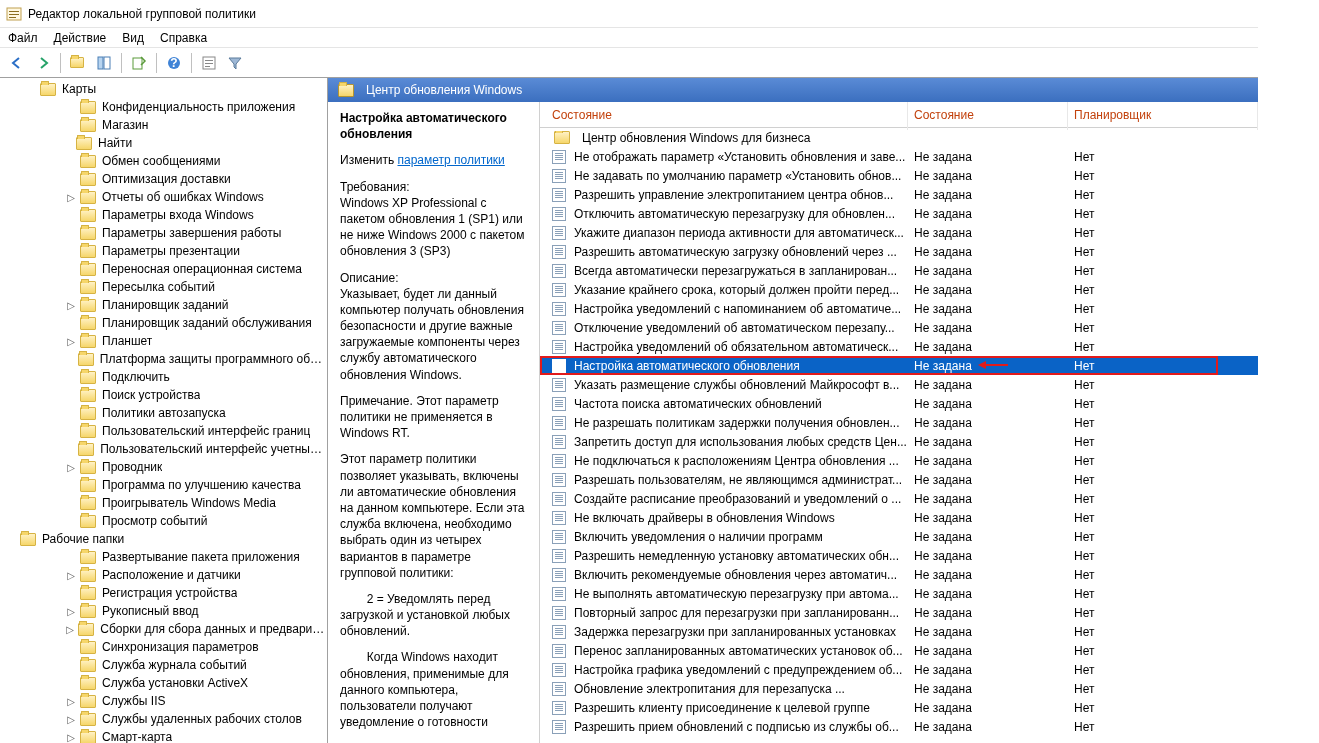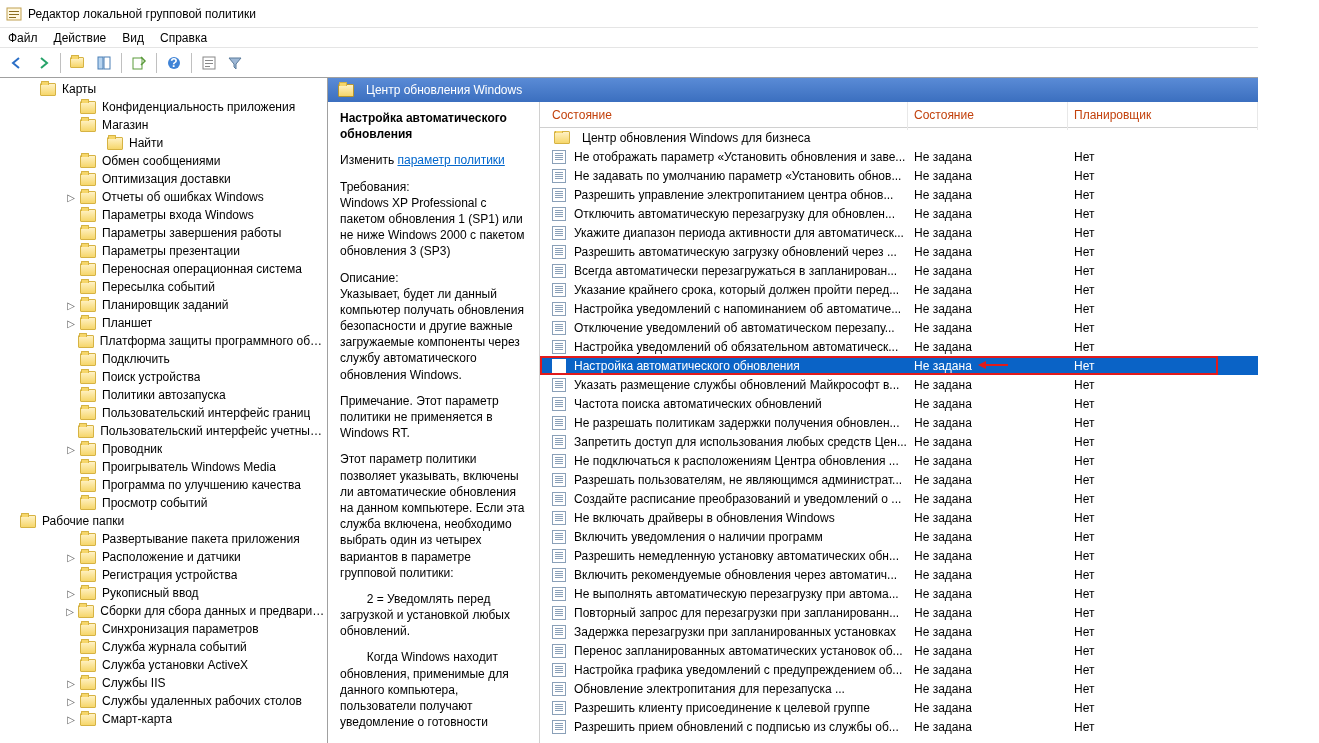--- a/index.html
+++ b/index.html
@@ -132,21 +132,21 @@
         <div class="tree-item" style="padding-left: 64px;">
           <span class="exp"></span>
           <div class="folder-icon"></div>
           <span class="lbl">Конфиденциальность приложения</span>
         </div>
         <div class="tree-item" style="padding-left: 64px;">
           <span class="exp"></span>
           <div class="folder-icon"></div>
           <span class="lbl">Магазин</span>
         </div>
-        <div class="tree-item" style="padding-left: 91px;">
+        <div class="tree-item" style="padding-left: 60px;">
           <span class="exp"></span>
           <div class="folder-icon"></div>
           <span class="lbl">Найти</span>
         </div>
         <div class="tree-item" style="padding-left: 64px;">
           <span class="exp"></span>
           <div class="folder-icon"></div>
           <span class="lbl">Обмен сообщениями</span>
         </div>
         <div class="tree-item" style="padding-left: 64px;">
@@ -183,20 +183,25 @@
           <span class="exp"></span>
           <div class="folder-icon"></div>
           <span class="lbl">Пересылка событий</span>
         </div>
         <div class="tree-item" style="padding-left: 64px;">
           <span class="exp">▷</span>
           <div class="folder-icon"></div>
           <span class="lbl">Планировщик заданий</span>
         </div>
         <div class="tree-item" style="padding-left: 64px;">
+          <span class="exp"></span>
+          <div class="folder-icon"></div>
+          <span class="lbl">Планировщик заданий обслуживания</span>
+        </div>
+        <div class="tree-item" style="padding-left: 64px;">
           <span class="exp">▷</span>
           <div class="folder-icon"></div>
           <span class="lbl">Планшет</span>
         </div>
         <div class="tree-item" style="padding-left: 64px;">
           <span class="exp"></span>
           <div class="folder-icon"></div>
           <span class="lbl">Платформа защиты программного обеспечения</span>
         </div>
         <div class="tree-item" style="padding-left: 64px;">
@@ -225,26 +230,26 @@
           <span class="lbl">Пользовательский интерфейс учетных данных</span>
         </div>
         <div class="tree-item" style="padding-left: 64px;">
           <span class="exp">▷</span>
           <div class="folder-icon"></div>
           <span class="lbl">Проводник</span>
         </div>
         <div class="tree-item" style="padding-left: 64px;">
           <span class="exp"></span>
           <div class="folder-icon"></div>
+          <span class="lbl">Программа по улучшению качества</span>
+        </div>
+        <div class="tree-item" style="padding-left: 64px;">
+          <span class="exp"></span>
+          <div class="folder-icon"></div>
           <span class="lbl">Проигрыватель Windows Media</span>
-        </div>
-        <div class="tree-item" style="padding-left: 64px;">
-          <span class="exp"></span>
-          <div class="folder-icon"></div>
-          <span class="lbl">Программа по улучшению качества</span>
         </div>
         <div class="tree-item" style="padding-left: 64px;">
           <span class="exp"></span>
           <div class="folder-icon"></div>
           <span class="lbl">Просмотр событий</span>
         </div>
         <div class="tree-item" style="">
           <span class="exp"></span>
           <div class="folder-icon"></div>
           <span class="lbl">Рабочие папки</span>

